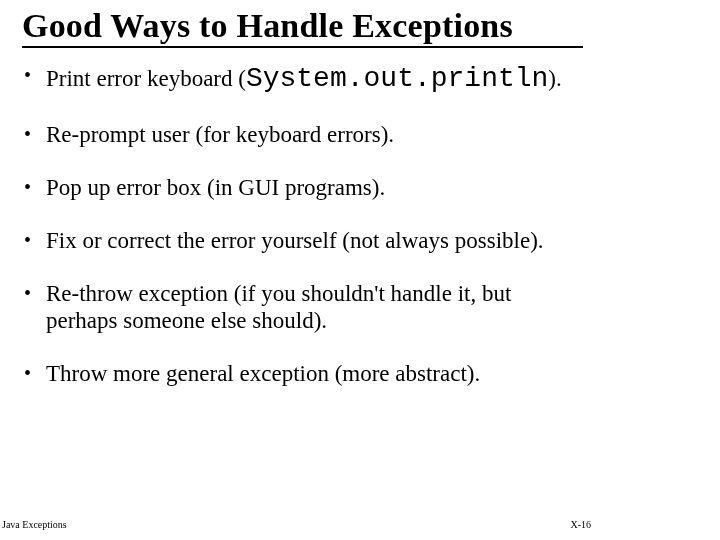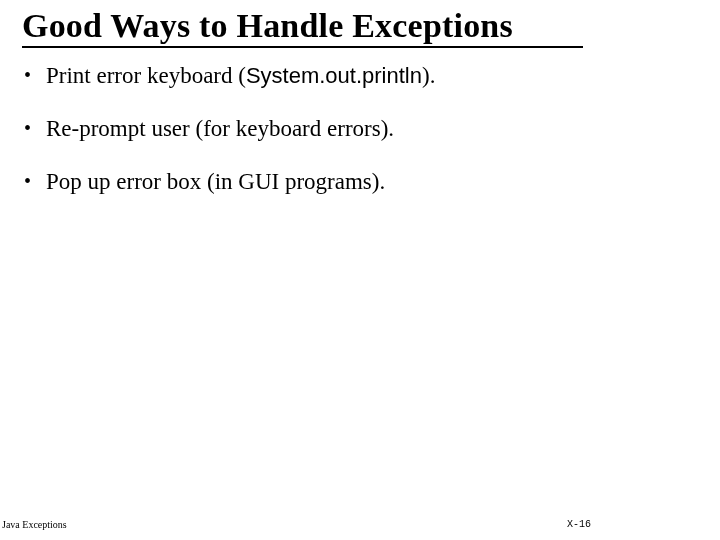--- a/index.html
+++ b/index.html
@@ -41,50 +41,58 @@
   }
   ul.bullets > li::before {
     content: "•";
     position: absolute;
     left: 2px;
     top: 0;
     font-size: 20px;
     line-height: 1.3;
   }
   .mono {
-    font-family: Liberation Sans, sans-serif;
-    font-size: 22px;
+    font-family: Liberation Mono, monospace;
+    font-size: 28px;
   }
   .footer-left {
     position: absolute;
     left: 2px;
     bottom: 10px;
     font-size: 10px;
   }
   .footer-right {
     position: absolute;
     right: 14px;
     bottom: 10px;
     font-size: 10px;
-    font-family: Liberation Mono, monospace;
   }
 </style>
 </head>
 <body>
 
 <div class="slide">
   <h1 class="title">Good Ways to Handle Exceptions</h1>
 
   <ul class="bullets">
     <li>
       <span>Print error keyboard  (</span><span class="mono">System.out.println</span><span>).</span>
     </li>
     <li>
       <span>Re-prompt user  (for keyboard errors).</span>
     </li>
     <li>
       <span>Pop up error box  (in GUI programs).</span>
     </li>
+    <li>
+      <span>Fix or correct the error yourself (not always possible).</span>
+    </li>
+    <li>
+      <span>Re-throw exception  (if you shouldn't handle it, but perhaps someone else should).</span>
+    </li>
+    <li>
+      <span>Throw more general exception (more abstract).</span>
+    </li>
   </ul>
 
   <div class="footer-left">Java Exceptions</div>
   <div class="footer-right">X-16</div>
 </div>
 
 </body></html>

